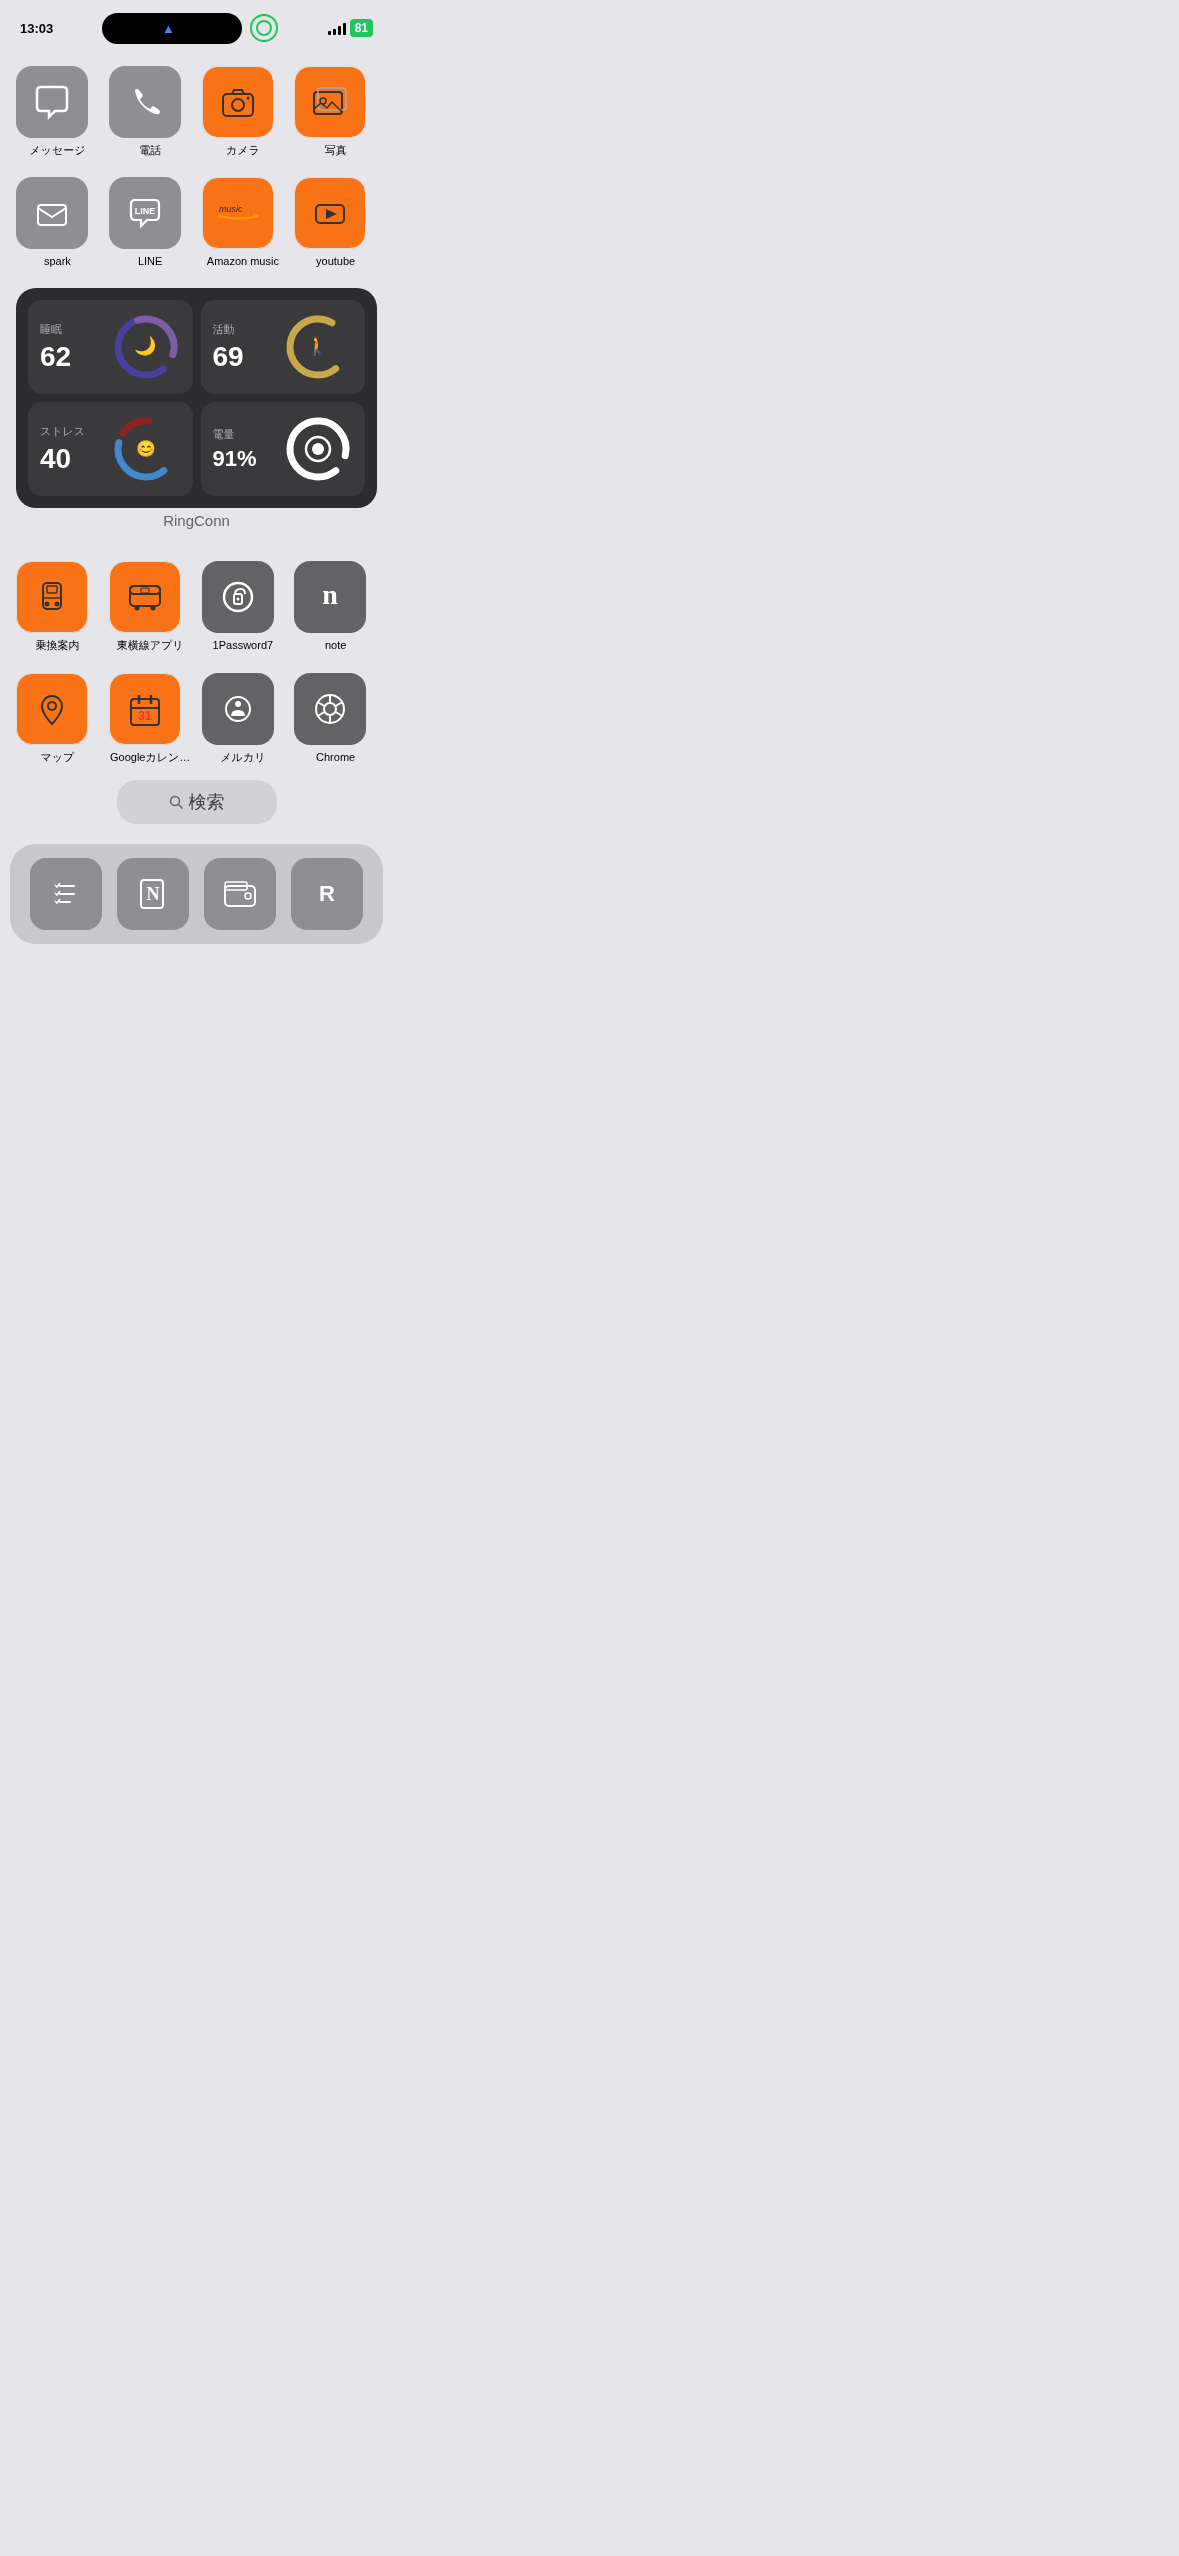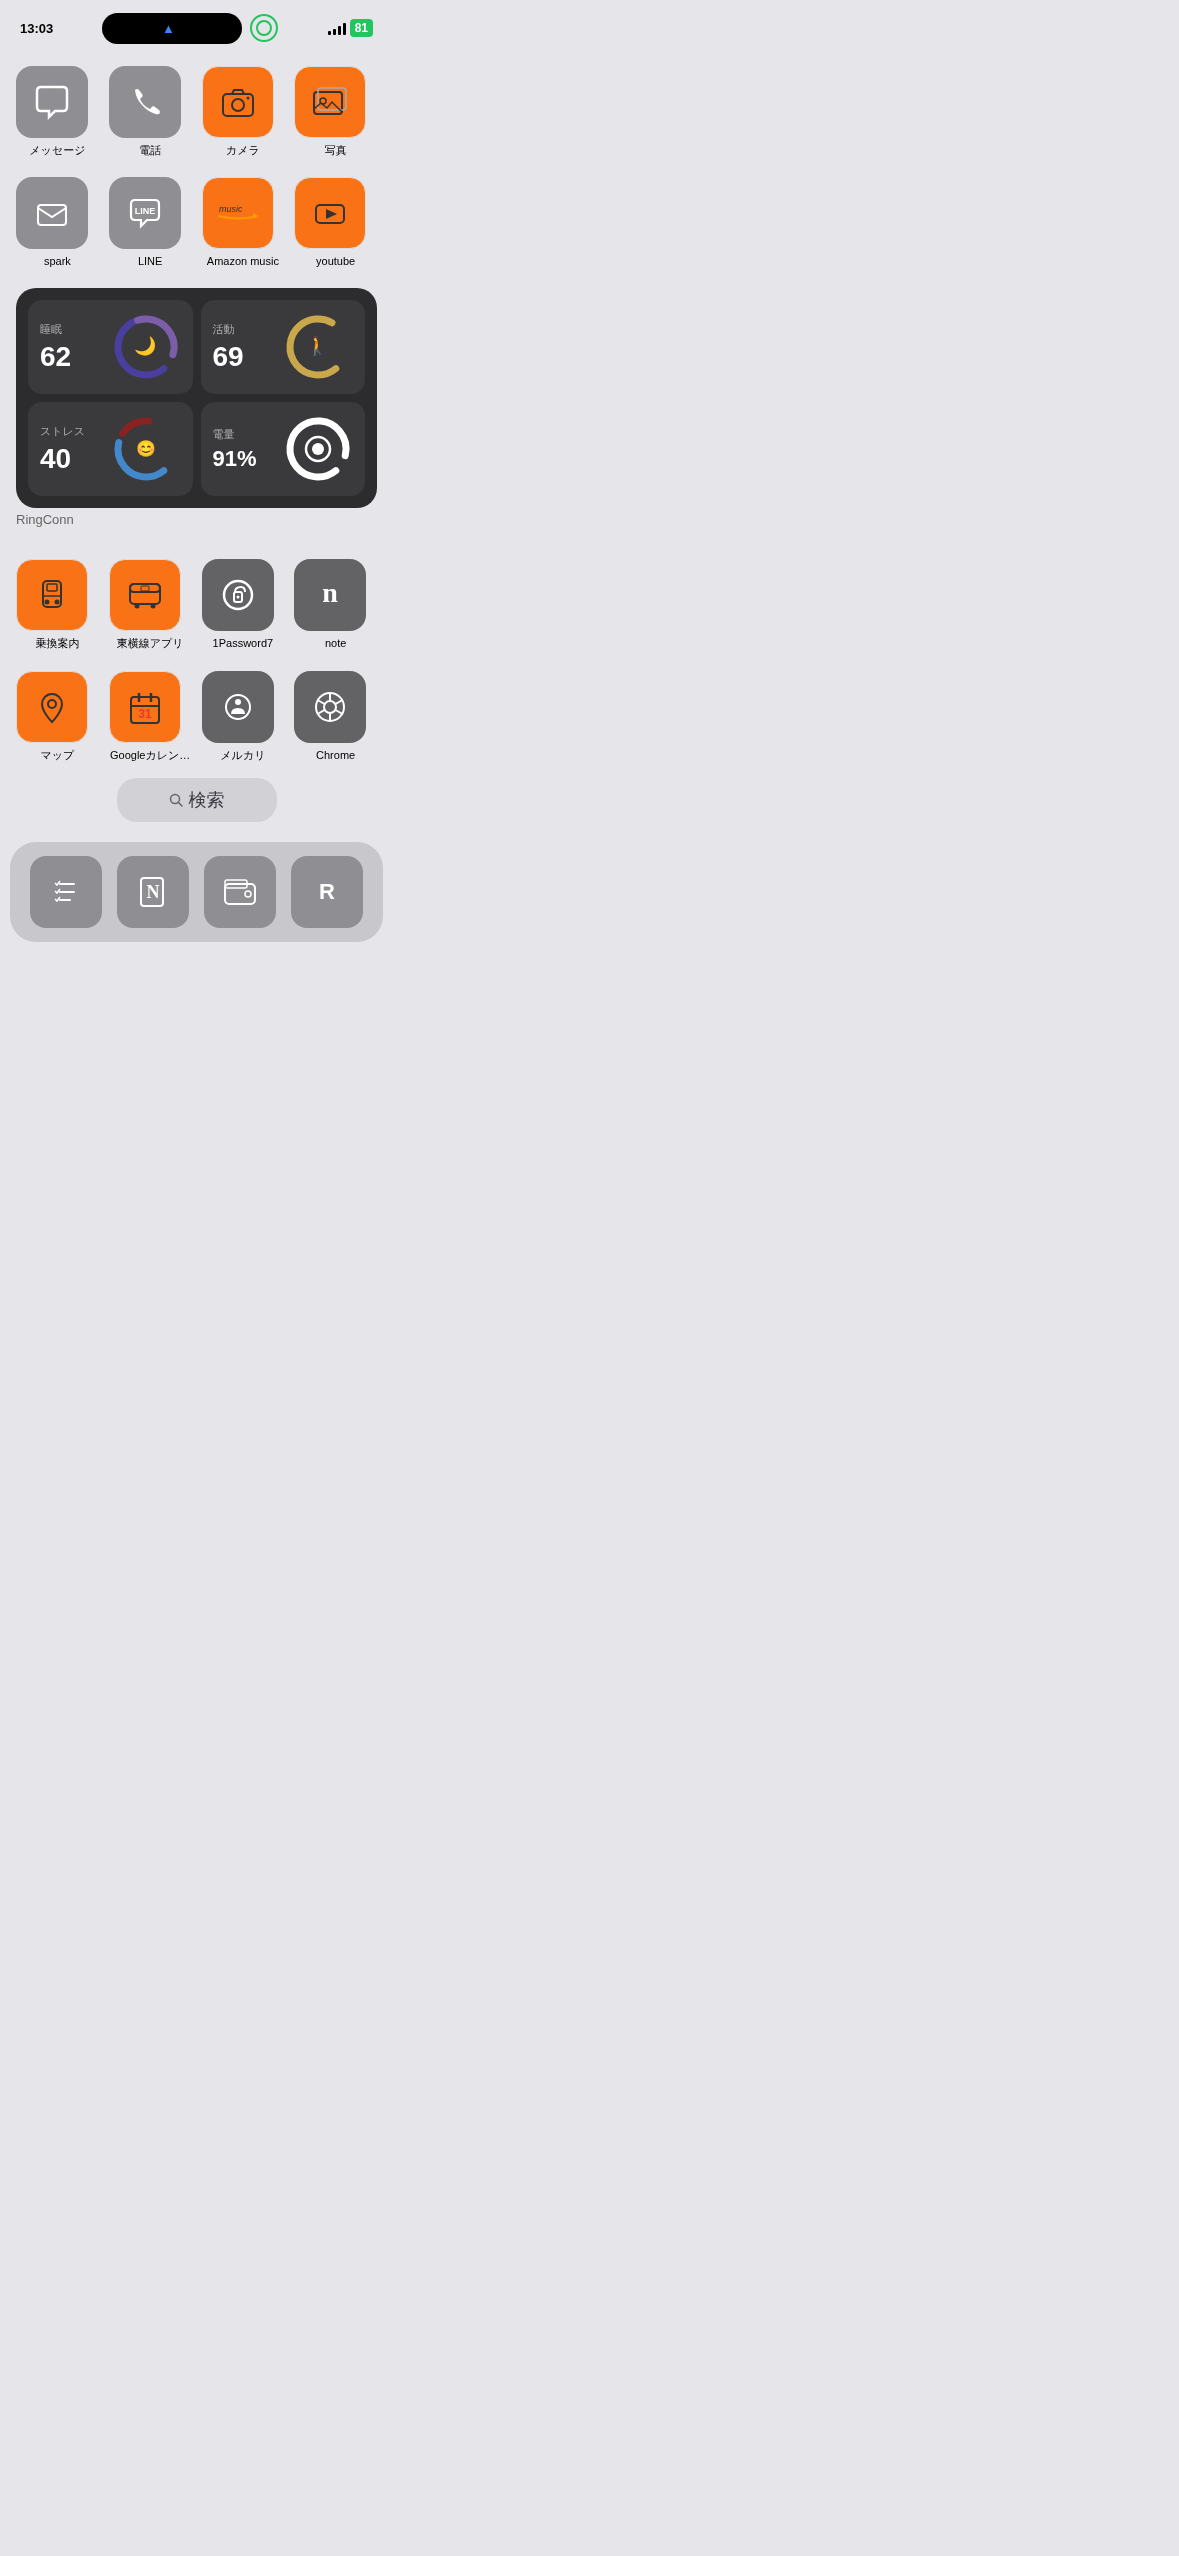--- a/index.html
+++ b/index.html
@@ -165,22 +165,22 @@
       font-size: 22px;
     }
 
     
     .gauge-svg {
       width: 70px;
       height: 70px;
     }
 
     .ringconn-label {
-      text-align: left;
-      font-size: 13px;
+      text-align: center;
+      font-size: 15px;
       color: #666;
       margin-top: 4px;
       margin-bottom: 16px;
     }
 
     
     .search-bar {
       display: flex;
       justify-content: center;
       margin: 16px 16px 20px;

